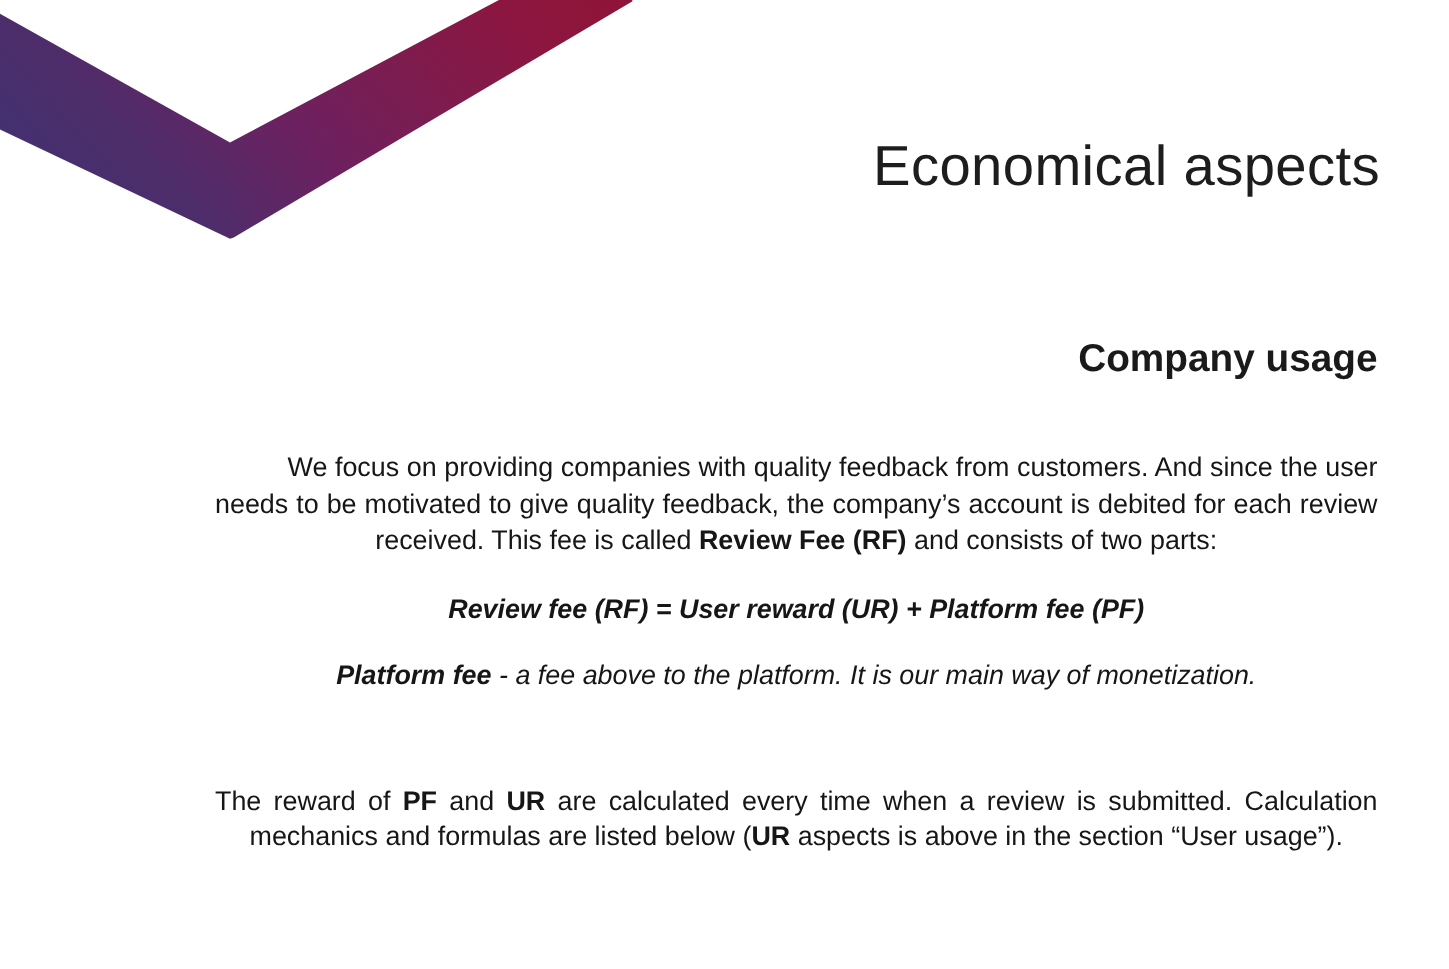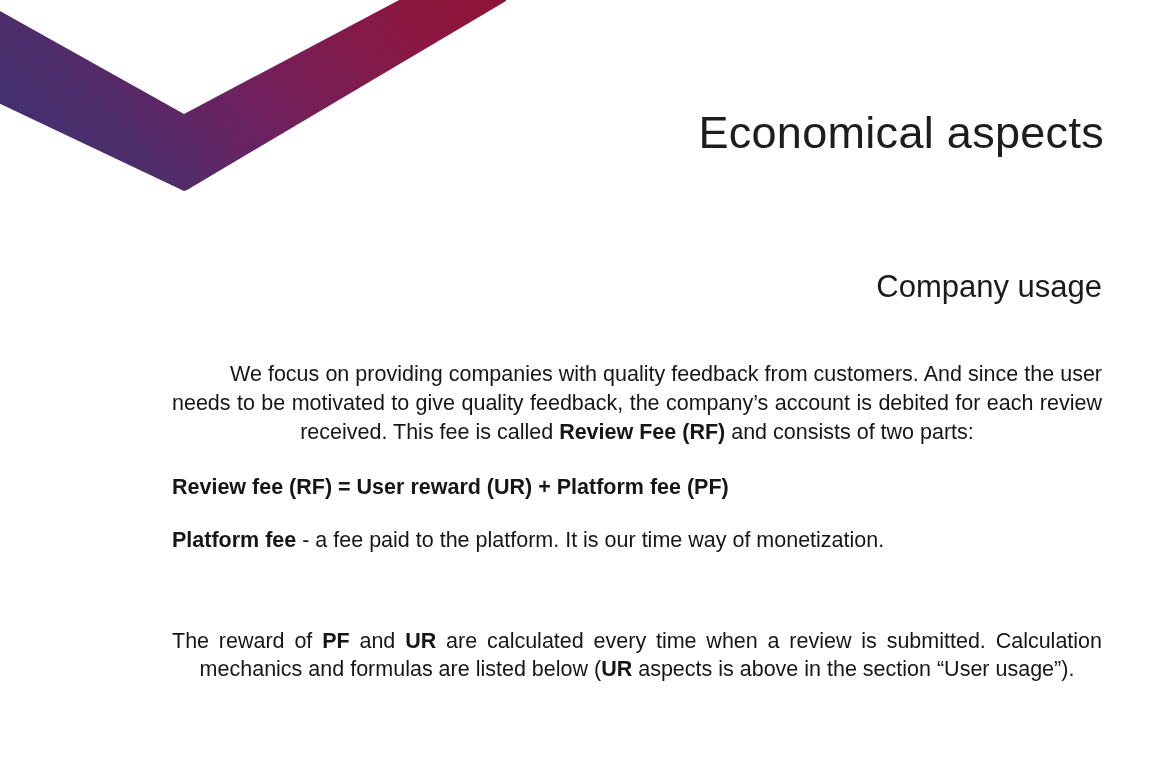--- a/index.html
+++ b/index.html
@@ -46,21 +46,21 @@
     white-space: nowrap;
     text-align: right;
   }
 
   
   .subtitle {
     position: absolute;
     right: 57px;
     top: 269px;
     font-size: 31px;
-    font-weight: 400;
+    font-weight: 700;
     color: #1a1a1a;
     line-height: 1.15;
     white-space: nowrap;
     text-align: right;
   }
 
   
   .body-col {
     position: absolute;
     left: 172px;
@@ -77,20 +77,22 @@
   .para.justified {
     text-align: justify;
     text-align-last: center;
     text-justify: inter-word;
     margin-top: 24px;
   }
   .para.indent {
     text-indent: 58px;
   }
   .para.centered {
+    text-align: center;
+    font-style: italic;
   }
   .para.bold {
     font-weight: 700;
   }
   .spacer-lg { height: 26px; }
   .spacer-md { height: 24px; }
   b, strong { font-weight: 700; }
 </style>
 </head>
 <body>
@@ -121,21 +123,21 @@
   <div class="body-col">
 
     <p class="para justified indent"><span>We focus on providing companies with quality feedback from customers. And since the user needs to be motivated to give quality feedback, the company’s account is debited for each review received. This fee is called </span><b>Review Fee (RF)</b><span> and consists of two parts:</span></p>
 
     <div class="spacer-lg"></div>
 
     <p class="para centered bold">Review fee (RF) = User reward (UR) + Platform fee (PF)</p>
 
     <div class="spacer-md"></div>
 
-    <p class="para centered"><b>Platform fee</b><span> - a fee paid to the platform. It is our time way of monetization.</span></p>
+    <p class="para centered"><b>Platform fee</b><span> - a fee above to the platform. It is our main way of monetization.</span></p>
 
     <div class="spacer-md"></div>
 
 
     <div class="spacer-md"></div>
 
     <p class="para justified"><span>The reward of </span><b>PF</b><span> and </span><b>UR</b><span> are calculated every time when a review is submitted. Calculation mechanics and formulas are listed below (</span><b>UR</b><span> aspects is above in the section “User usage”).</span></p>
 
   </div>
 </div>

